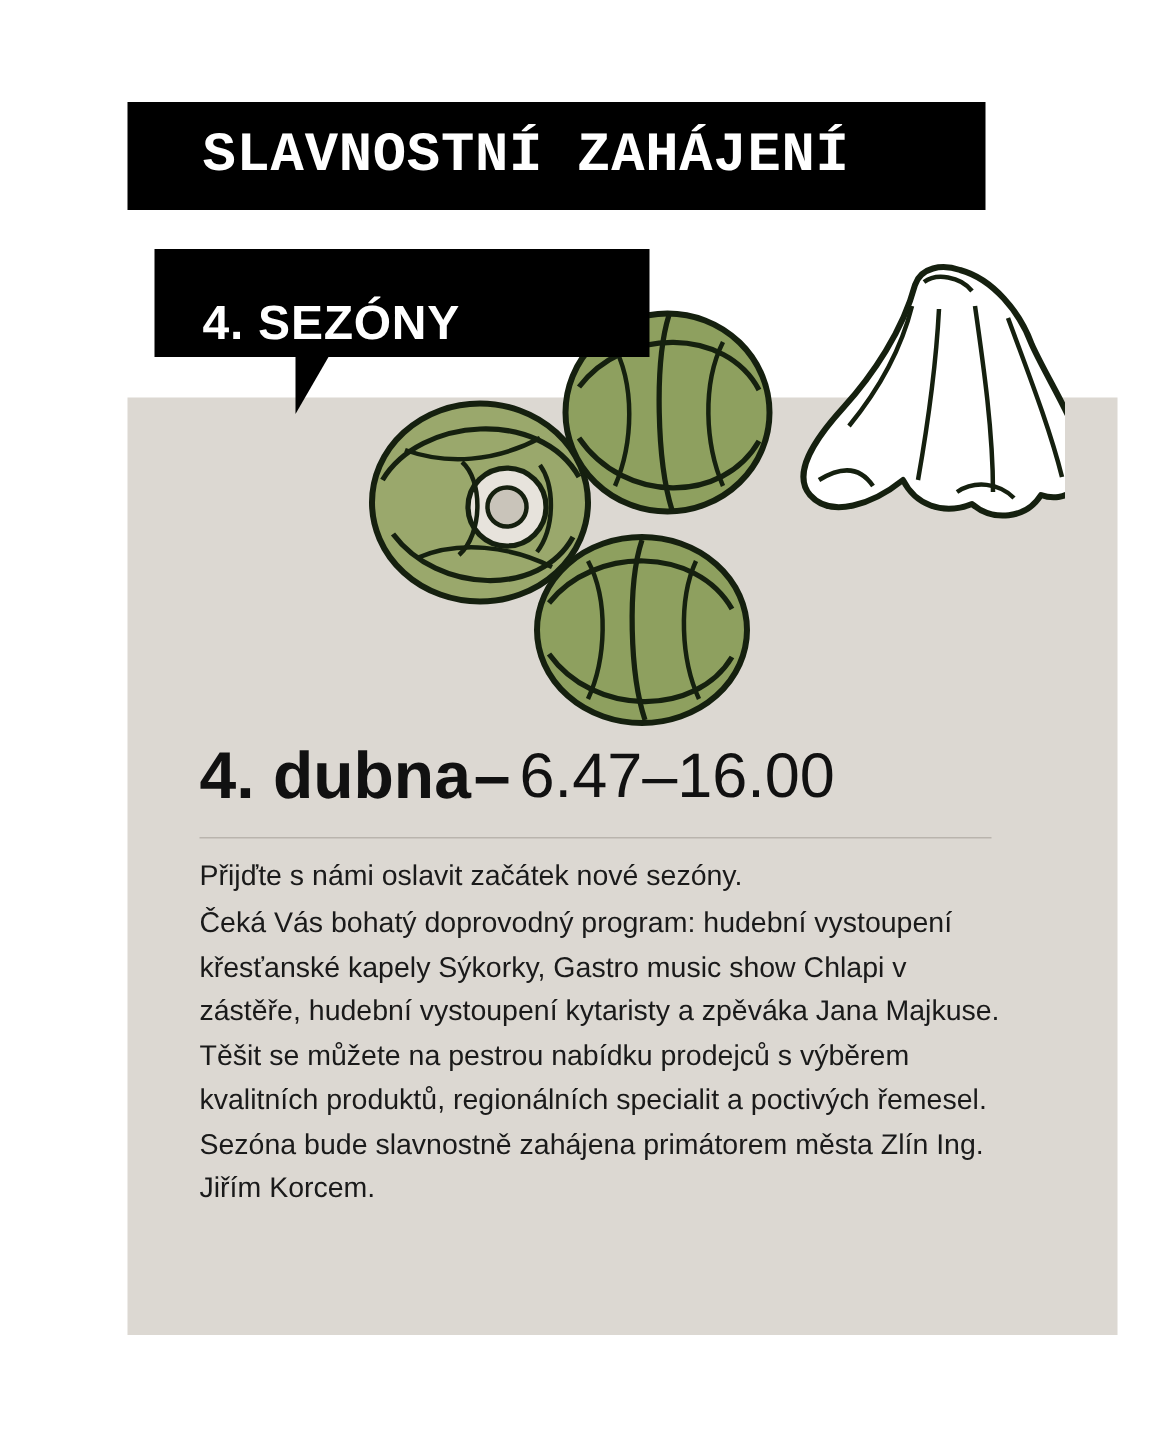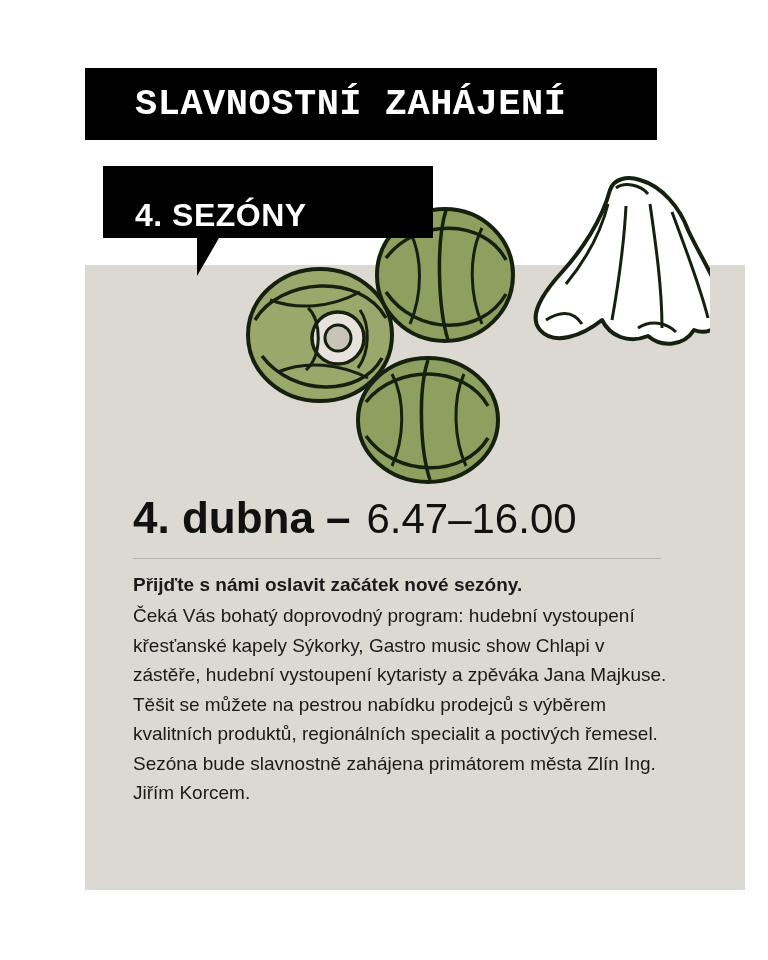--- a/index.html
+++ b/index.html
@@ -93,22 +93,21 @@
     height: 330px;
   }
 
   
   .date-row {
     position: absolute;
     left: 133px;
     top: 493px;
     width: 580px;
     display: flex;
-    align-items: flex-end;
-    gap: 10px;
+    align-items: flex-start;
   }
   .date-main {
     font-size: 44px;
     font-weight: bold;
     color: #111111;
     letter-spacing: 0px;
   }
   .date-dash {
     font-size: 44px;
     font-weight: bold;
@@ -133,21 +132,21 @@
   
   .body-copy {
     position: absolute;
     left: 133px;
     top: 570px;
     width: 540px;
     color: #1a1a1a;
   }
   .lead {
     font-size: 19px;
-    font-weight: bold;
+    font-weight: normal;
     line-height: 1.55;
     margin: 0 0 2px 0;
   }
   .para {
     font-size: 19px;
     font-weight: 400;
     line-height: 1.55;
     margin: 0;
   }
 </style>

